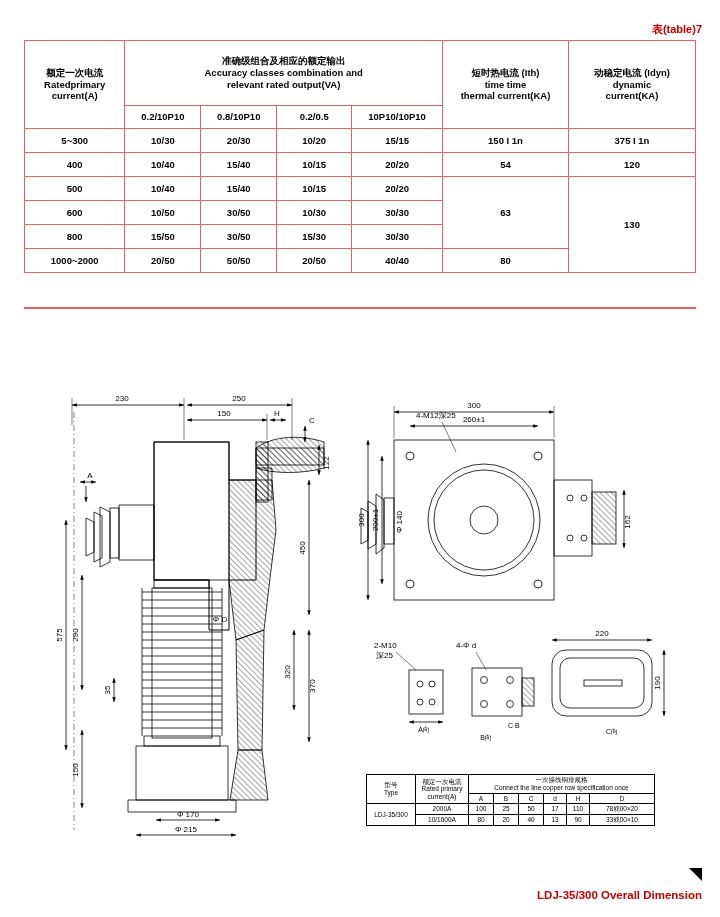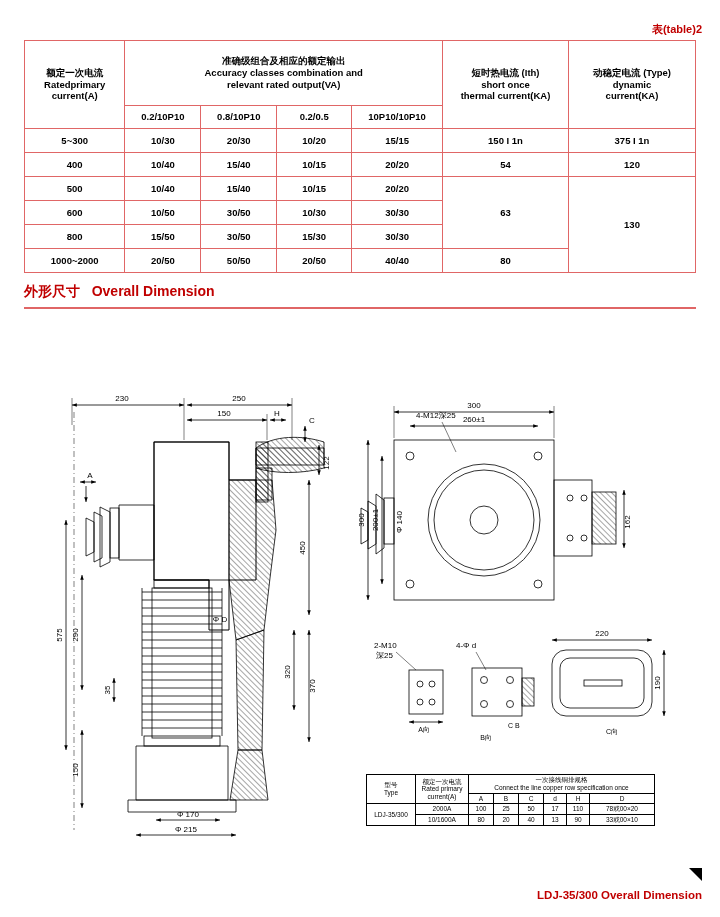--- a/index.html
+++ b/index.html
@@ -75,42 +75,42 @@
   .mini-table td{border:1px solid #000;padding:1px 2px;line-height:1.2;}
   .mini-w1{width:44px}.mini-w2{width:48px}
   .mini-w3{width:20px}.mini-w4{width:20px}.mini-w5{width:20px}
   .mini-w6{width:18px}.mini-w7{width:18px}.mini-w9{width:60px}
 </style>
 </head>
 <body>
 
 <div class="page">
 
-  <div class="table-label">表(table)2</div>
+  <div class="table-label">表(table)7</div>
 
   <table class="spec-table">
     <tbody>
         <tr>
       <td class="c1 tall" rowspan="2">
         <span>额定一次电流</span><br>
         <span>Ratedprimary</span><br>
         <span>current(A)</span>
       </td>
       <td class="tall" colspan="4">
         <span>准确级组合及相应的额定输出</span><br>
         <span>Accuracy classes combination and</span><br>
         <span>relevant rated output(VA)</span>
       </td>
       <td class="c6 tall" rowspan="2">
         <span>短时热电流 (Ith)</span><br>
-        <span>short once</span><br>
+        <span>time time</span><br>
         <span>thermal current(KA)</span>
       </td>
       <td class="c7 tall" rowspan="2">
-        <span>动稳定电流 (Type)</span><br>
+        <span>动稳定电流 (Idyn)</span><br>
         <span>dynamic</span><br>
         <span>current(KA)</span>
       </td>
     </tr>
     <tr>
       <td class="c2 sub">0.2/10P10</td>
       <td class="c3 sub">0.8/10P10</td>
       <td class="c4 sub">0.2/0.5</td>
       <td class="c5 sub">10P10/10P10</td>
     </tr>
@@ -160,25 +160,20 @@
       <td class="rowcell">1000~2000</td>
       <td>20/50</td>
       <td>50/50</td>
       <td>20/50</td>
       <td>40/40</td>
       <td>80</td>
     </tr>
   </tbody>
     </table>
 
-  <div class="section-head">
-    <span>外形尺寸</span>
-    &nbsp;
-    <span>Overall Dimension</span>
-  </div>
   <div class="section-rule"></div>
 
   <div class="drawing">
     <svg width="672" height="540" viewBox="0 0 672 540" xmlns="http://www.w3.org/2000/svg">
       <defs>
         <pattern id="hatch" width="5" height="5" patternTransform="rotate(45)" patternUnits="userSpaceOnUse">
           <line x1="0" y1="0" x2="0" y2="5" stroke="#000" stroke-width="1"></line>
         </pattern>
         <pattern id="hatch2" width="4" height="4" patternTransform="rotate(-45)" patternUnits="userSpaceOnUse">
           <line x1="0" y1="0" x2="0" y2="4" stroke="#000" stroke-width="0.7"></line>

